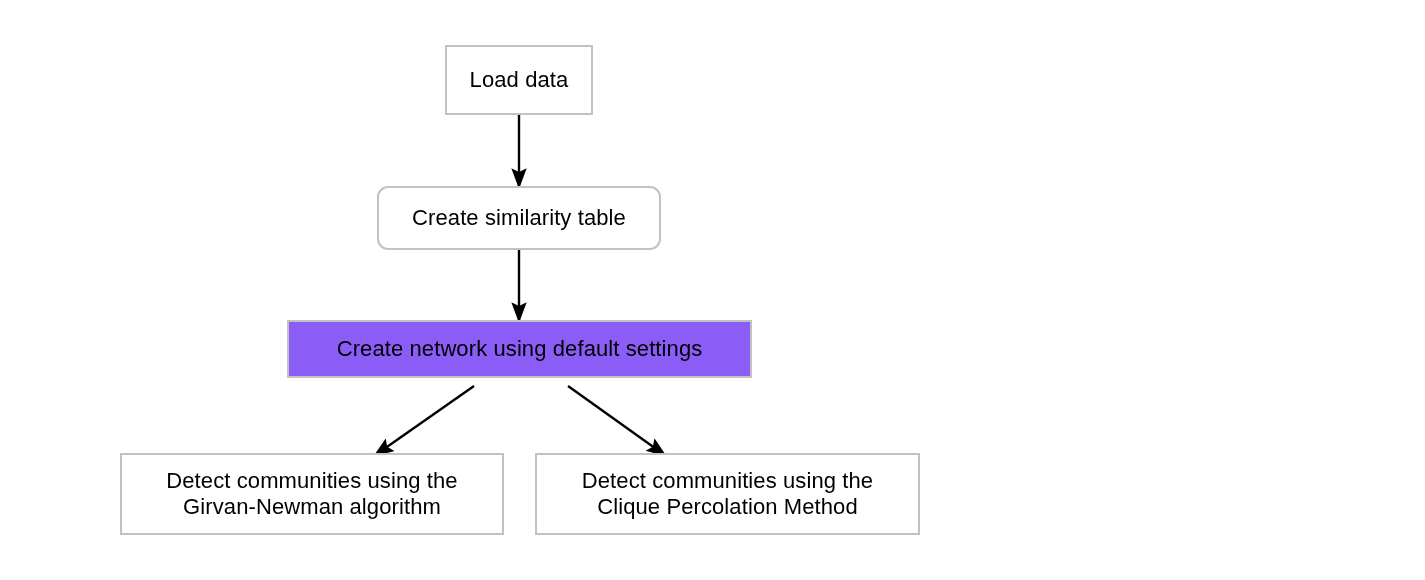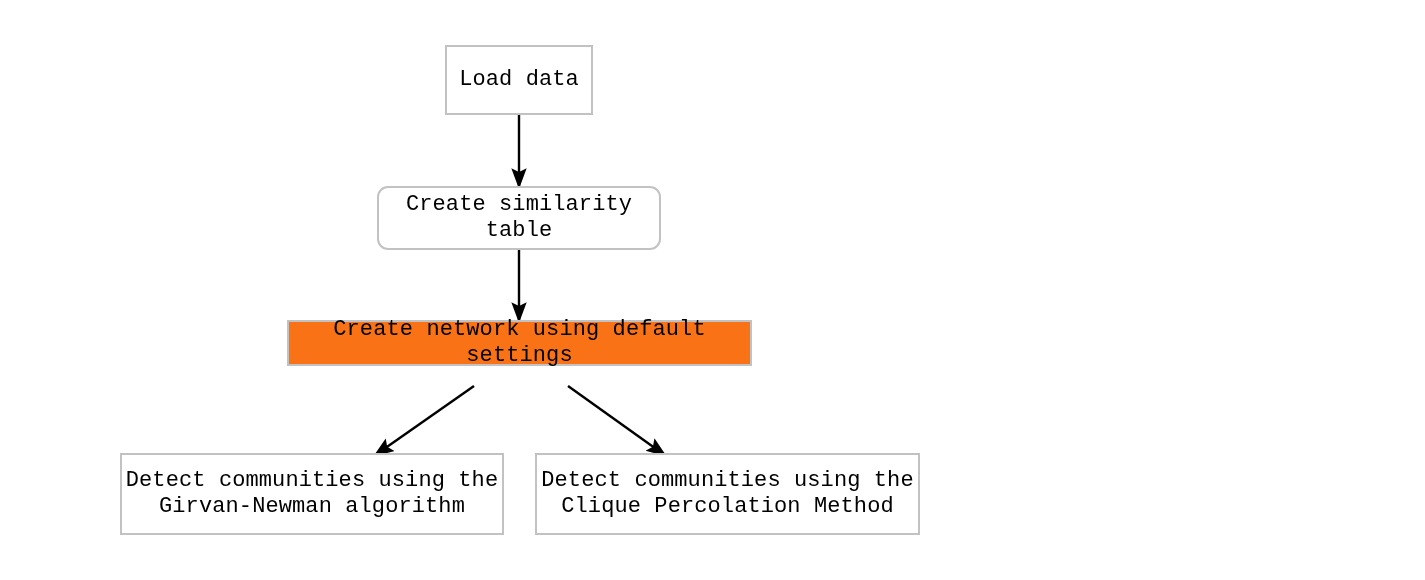--- a/index.html
+++ b/index.html
@@ -21,21 +21,21 @@
   .node {
     position: absolute;
     box-sizing: border-box;
     background: #ffffff;
     border: 2px solid #c2c2c2;
     display: flex;
     align-items: center;
     justify-content: center;
     text-align: center;
     color: #000000;
-    font-family: Liberation Mono, monospace;
+    font-family: Liberation Sans, sans-serif;
     font-size: 22px;
     line-height: 1.18;
     letter-spacing: 0.1px;
     white-space: pre-line;
     z-index: 2;
   }
   #edge-layer {
     position: absolute;
     left: 0;
     top: 0;
@@ -63,21 +63,21 @@
 
     <line class="edge" x1="474" y1="386" x2="374" y2="456" stroke="#000000" stroke-width="2.4" marker-end="url(#arrowhead)"></line>
 
     <line class="edge" x1="568" y1="386" x2="666" y2="456" stroke="#000000" stroke-width="2.4" marker-end="url(#arrowhead)"></line>
   </svg>
 
   <div class="node" style="left: 445px; top: 45px; width: 148px; height: 70px; border-color: rgb(194, 194, 194); background: rgb(255, 255, 255); color: rgb(0, 0, 0); font-size: 22px;">Load data</div>
 
   <div class="node" style="left: 377px; top: 186px; width: 284px; height: 64px; border-color: rgb(194, 194, 194); background: rgb(255, 255, 255); color: rgb(0, 0, 0); font-size: 22px; border-radius: 11px;">Create similarity table</div>
 
-  <div class="node" style="left: 287px; top: 320px; width: 465px; height: 46px; border-color: rgb(194, 194, 194); background: #f97316; color: rgb(0, 0, 0); font-size: 22px;">Create network using default settings</div>
+  <div class="node" style="left: 287px; top: 320px; width: 465px; height: 58px; border-color: rgb(194, 194, 194); background: #8b5cf6; color: rgb(0, 0, 0); font-size: 22px;">Create network using default settings</div>
 
   <div class="node" style="left: 120px; top: 453px; width: 384px; height: 82px; border-color: rgb(194, 194, 194); background: rgb(255, 255, 255); color: rgb(0, 0, 0); font-size: 22px;">Detect communities using the
 Girvan-Newman algorithm</div>
 
   <div class="node" style="left: 535px; top: 453px; width: 385px; height: 82px; border-color: rgb(194, 194, 194); background: rgb(255, 255, 255); color: rgb(0, 0, 0); font-size: 22px;">Detect communities using the
 Clique Percolation Method</div>
 
 </div>
 
 </body></html>

